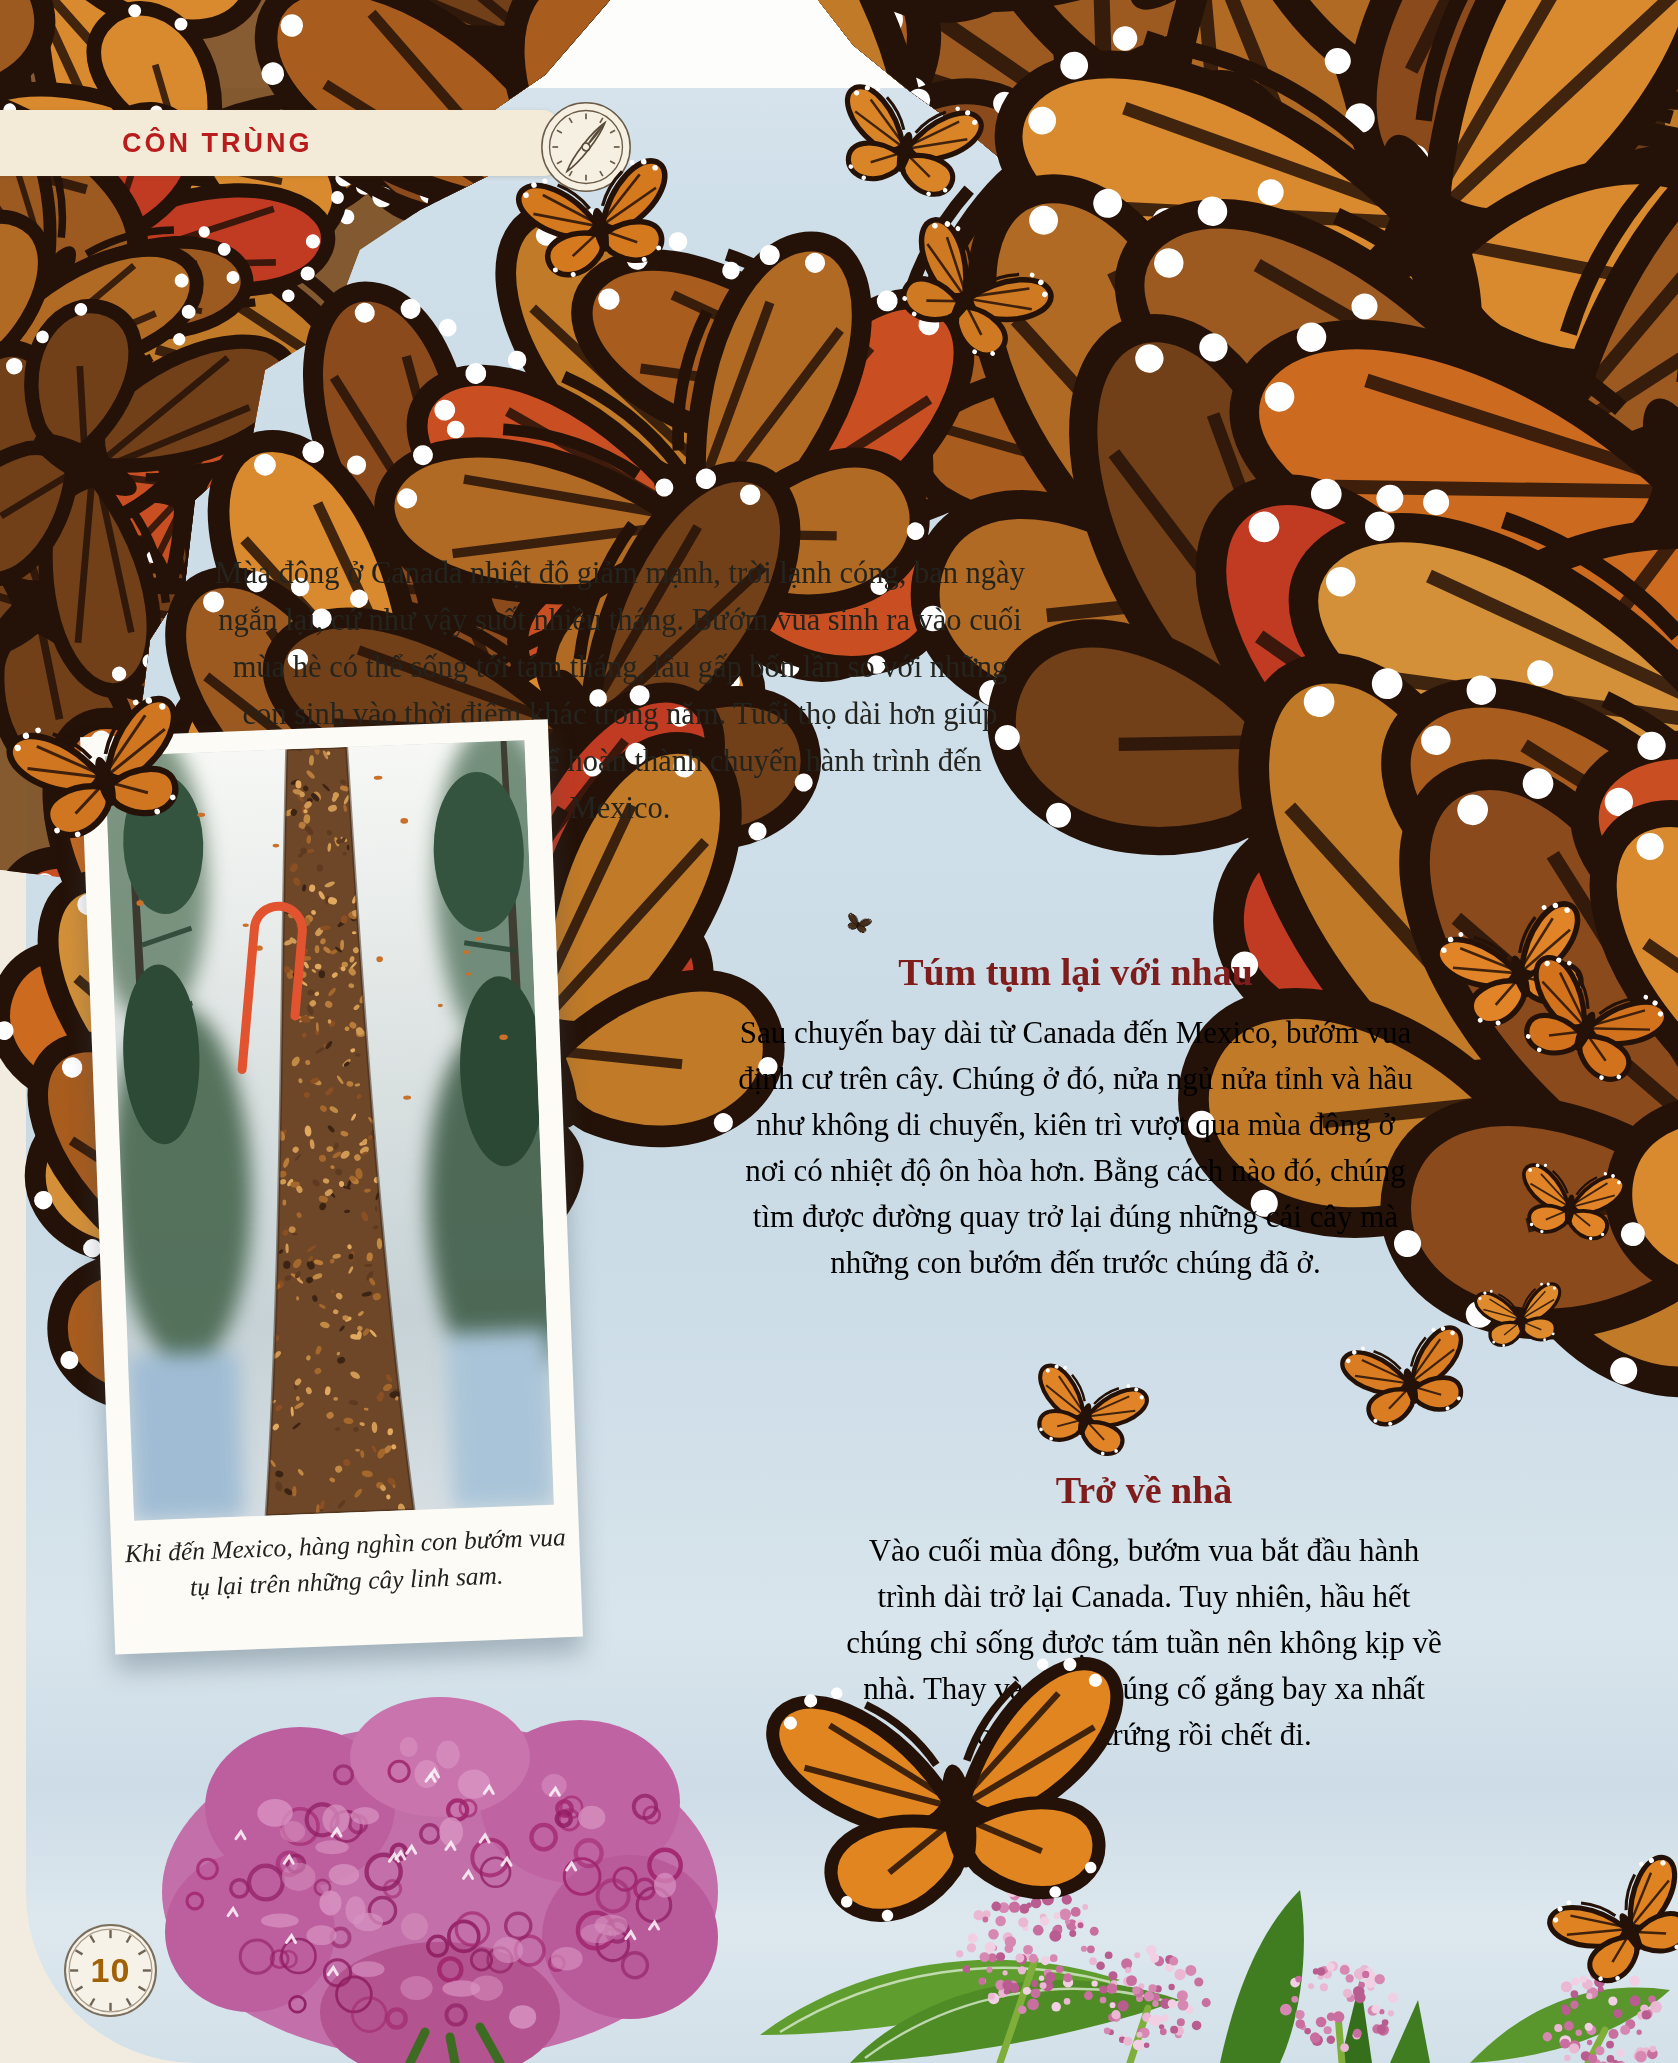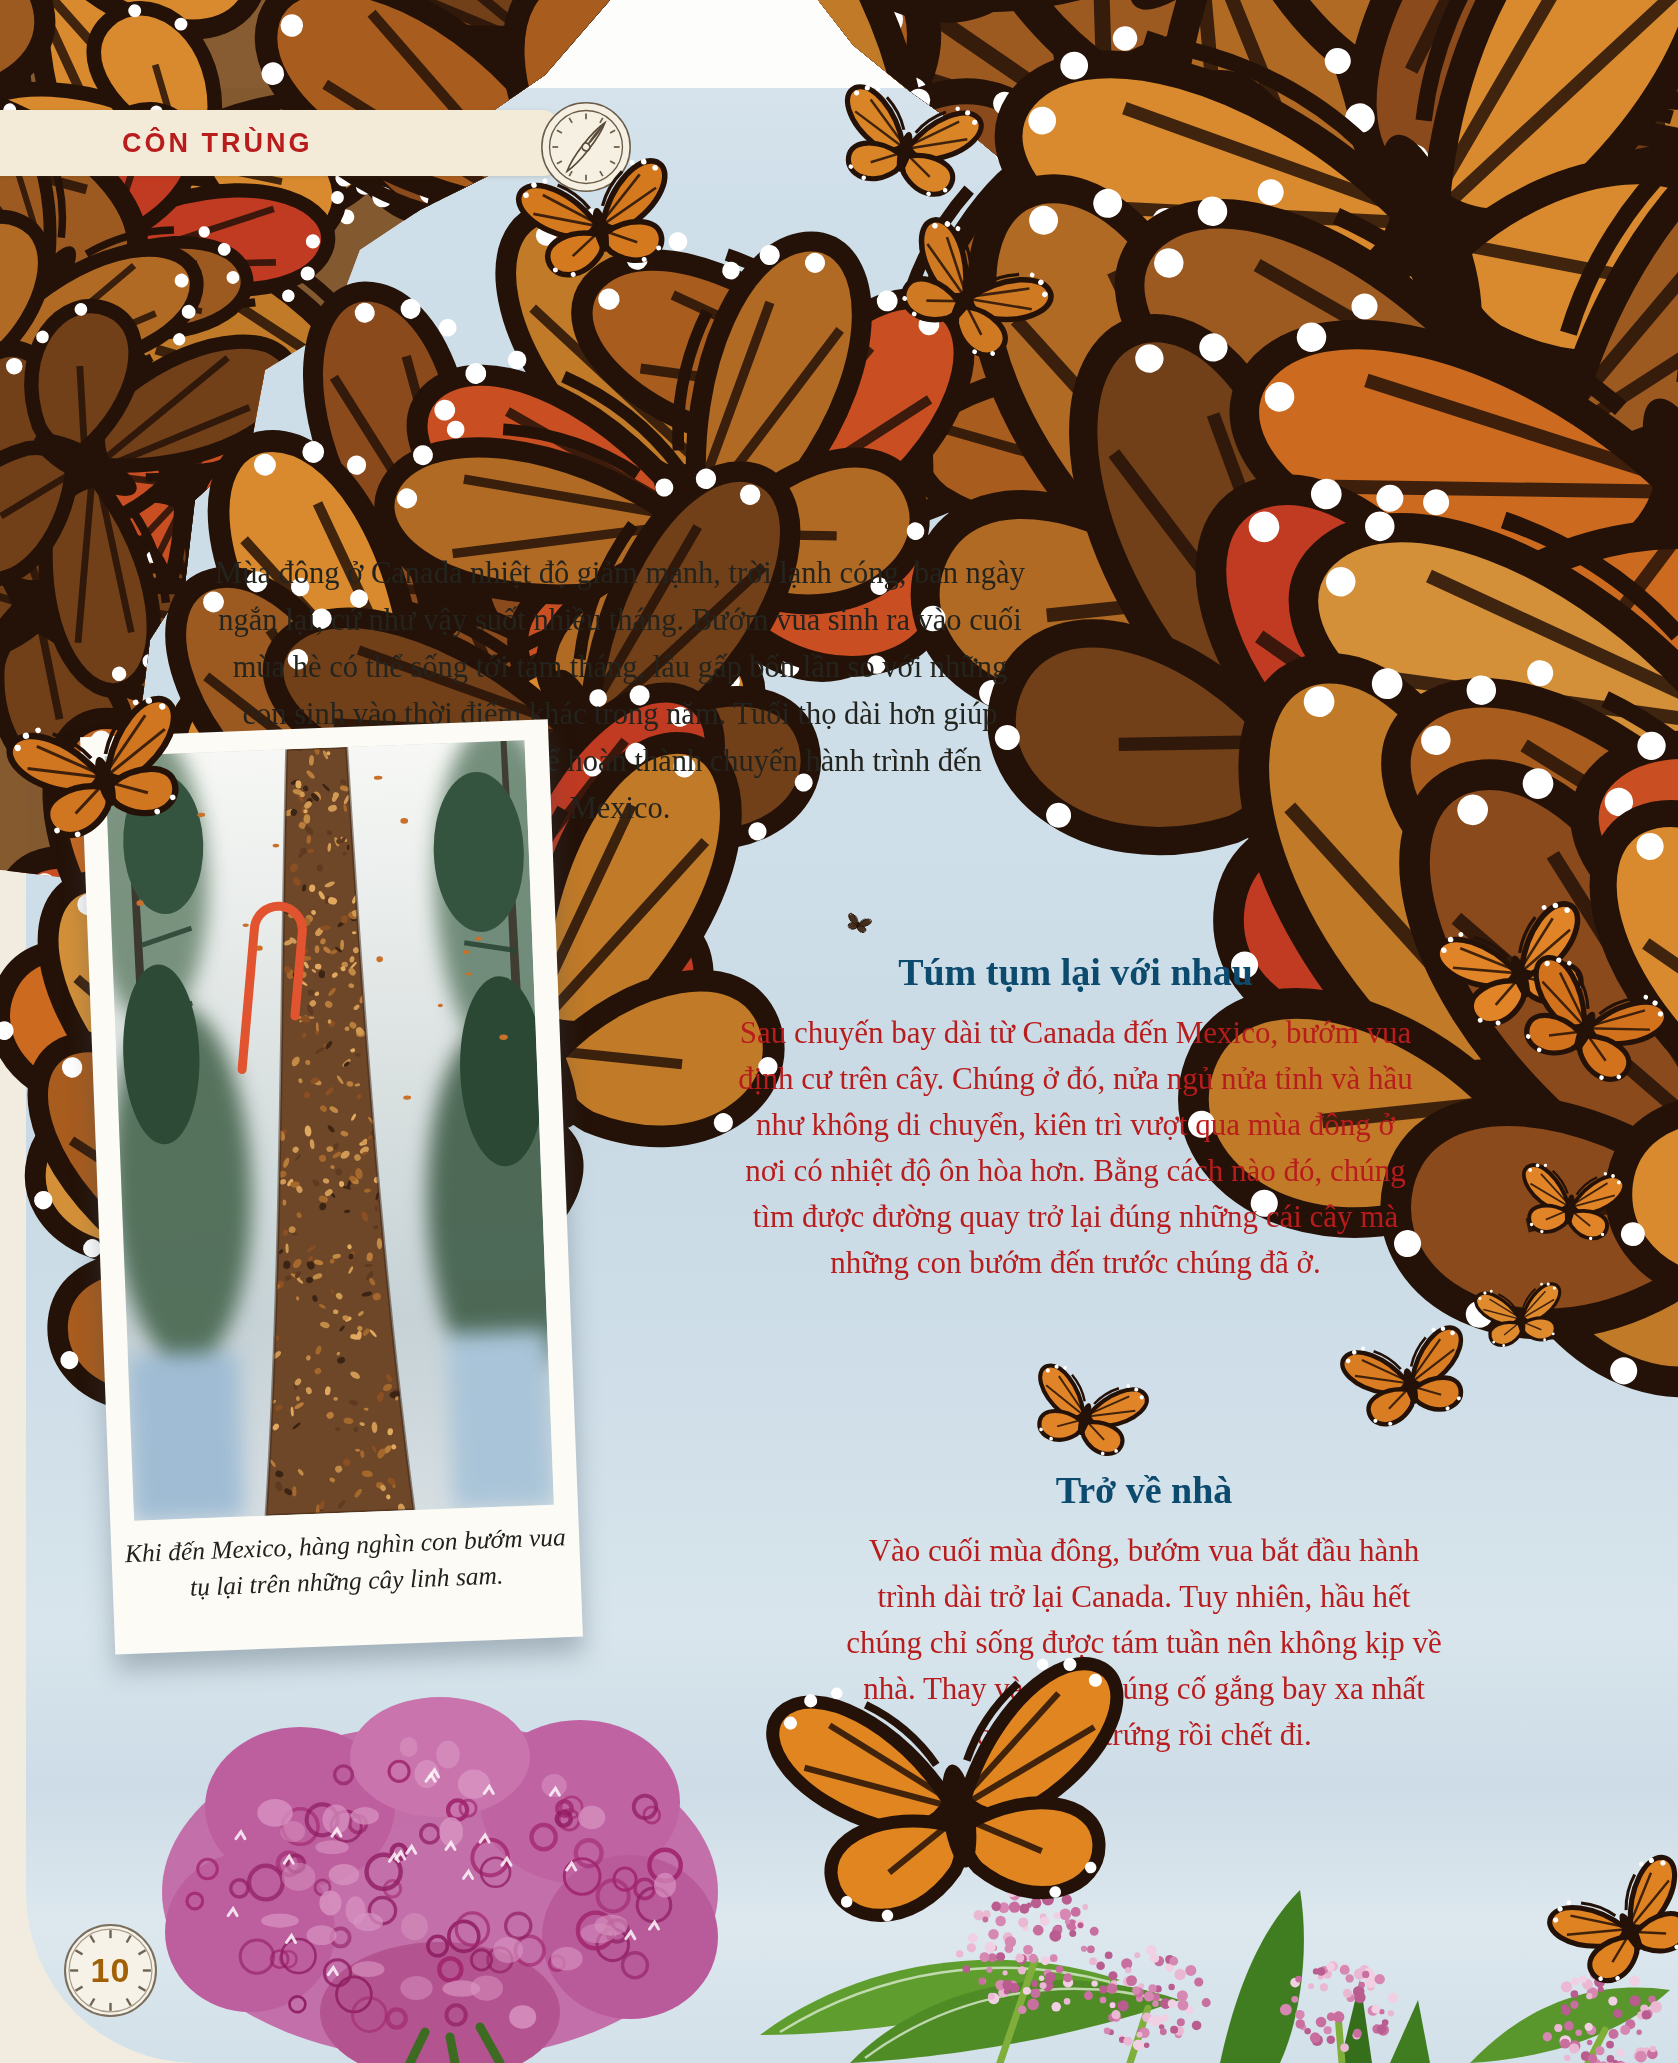--- a/index.html
+++ b/index.html
@@ -24,22 +24,22 @@
   .intro{position:absolute;left:212px;top:550px;width:816px;margin:0;text-align:center;z-index:5;
     font-size:30.5px;line-height:47px;color:#24241f;}
   .polaroid{position:absolute;left:94px;top:728px;width:468px;height:918px;margin:0;background:#fcfbf6;z-index:5;
     transform:rotate(-2.2deg);transform-origin:50% 40%;box-shadow:0 16px 26px rgba(60,80,95,.35);
     padding:0;box-sizing:border-box;}
   .photo{position:absolute;left:24px;top:20px;width:420px;height:765px;overflow:hidden;background:#dfe4e2;}
   .caption{position:absolute;left:10px;top:800px;width:448px;text-align:center;font-style:italic;
     font-size:25.5px;line-height:36px;color:#23211e;}
   .paperclip{position:absolute;left:228px;top:882px;width:92px;height:196px;z-index:7;overflow:visible;}
   .sec{position:absolute;text-align:center;z-index:5;}
-  .sec h2{margin:0 0 16px 0;font-size:38px;color:#0c4a6e;font-weight:bold;}
-  .sec p{margin:8px;font-size:31px;line-height:46px;color:#b91c1c;}
+  .sec h2{margin:0 0 16px 0;font-size:38px;color:#7f1d1d;font-weight:bold;}
+  .sec p{margin:8px;font-size:31px;line-height:46px;color:#000000;}
   .sec1{left:728px;top:950px;width:695px;}
   .sec2{left:838px;top:1468px;width:612px;}
   #clover{position:absolute;left:140px;top:1712px;width:610px;height:351px;z-index:5;overflow:visible;}
   #flora{position:absolute;left:700px;top:1830px;width:978px;height:233px;z-index:5;overflow:visible;}
   #fly-layer{position:absolute;left:0;top:0;width:1678px;height:2063px;z-index:6;pointer-events:none;}
   .badge{position:absolute;left:62px;top:1922px;width:97px;height:97px;z-index:7;}
   .badge svg{position:absolute;left:0;top:0;}
   .badge span{position:absolute;left:0;top:0;width:97px;height:97px;display:flex;align-items:center;justify-content:center;
     font-family:"Liberation Sans",sans-serif;font-weight:800;font-size:34px;color:#a16207;letter-spacing:1px;}
   .w{fill:currentColor;}

